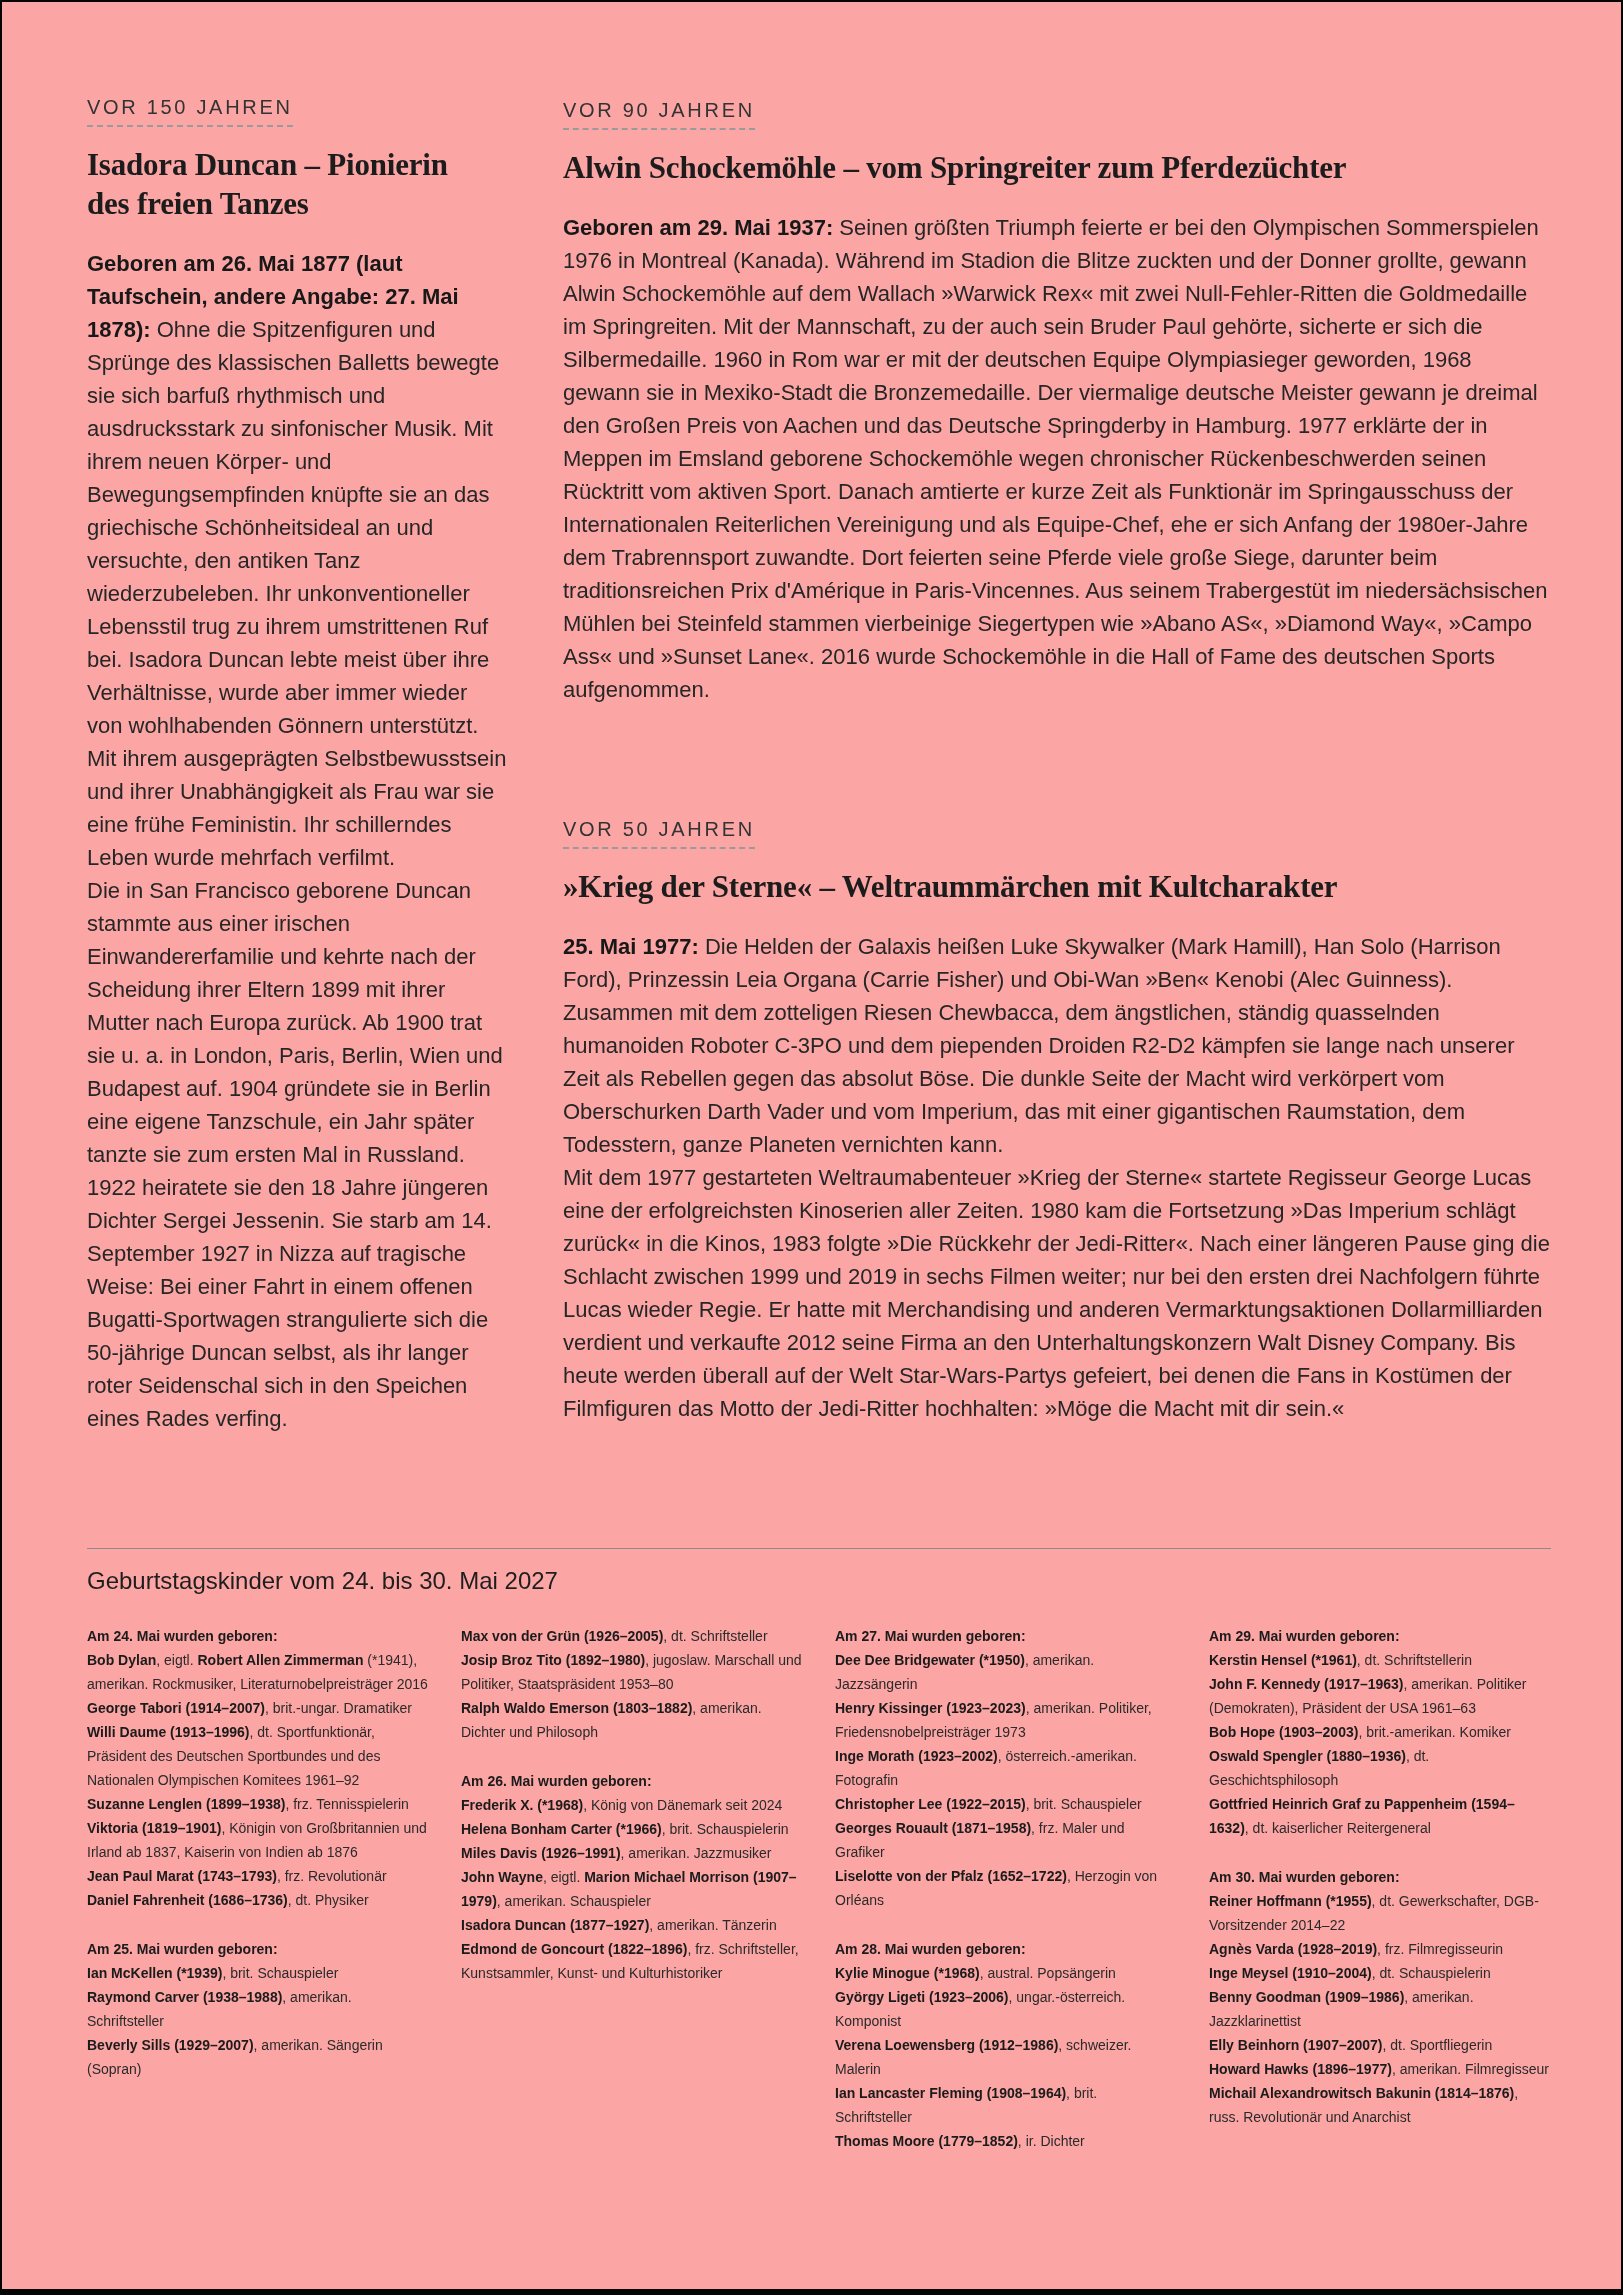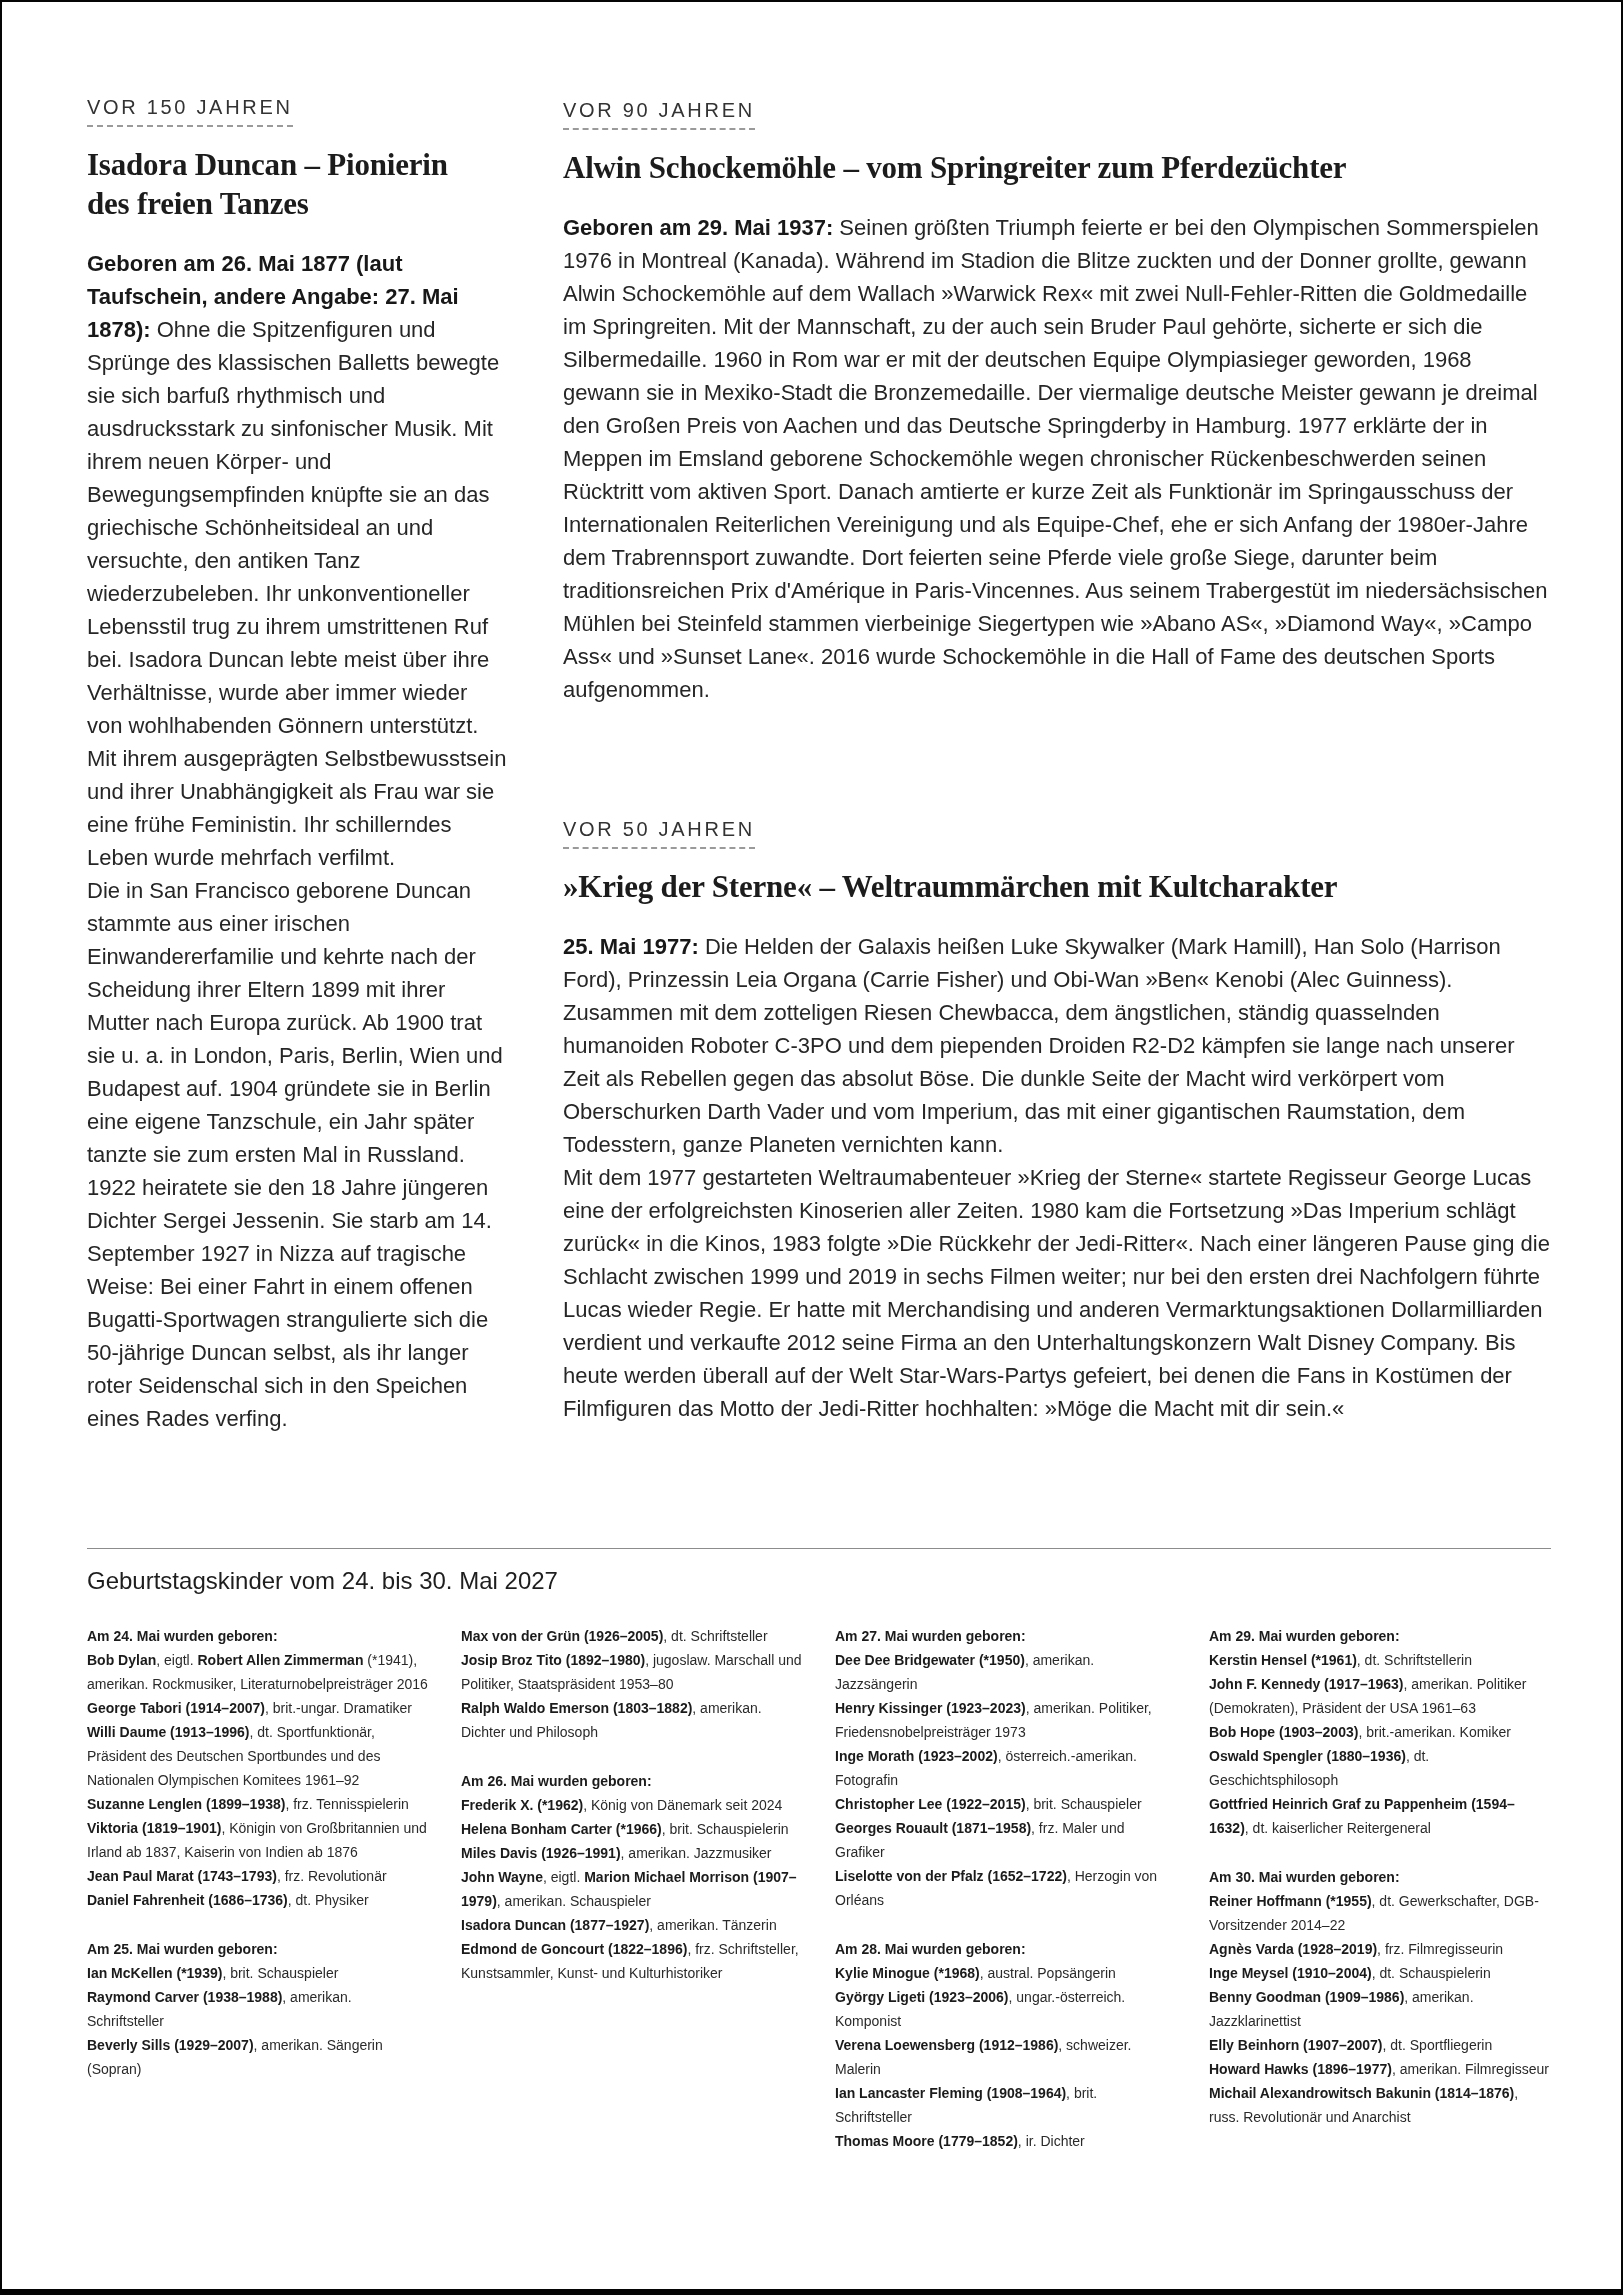--- a/index.html
+++ b/index.html
@@ -1,21 +1,21 @@
 <!DOCTYPE html>
 <html lang="de" style="font-size:10.8px"><head>
 <meta charset="utf-8">
 <style>
   html, body { margin: 0; padding: 0; background: #000; }
   .page {
     position: relative;
     width: 1623px;
     height: 2295px;
     box-sizing: border-box;
-    background: #ffffff;
+    background: #fca5a5;
     border: 2.7px solid #050505;
     border-bottom-width: 6px;
     overflow: hidden;
     font-family: "Liberation Sans", "DejaVu Sans", sans-serif;
     color: #222;
   }
   .article { position: absolute; }
   #art-duncan       { left: 85px; top: 93px;  width: 473px; }
   #art-schock       { left: 561px; top: 96px;  width: 987px; }
   #art-starwars     { left: 561px; top: 815px; width: 987px; }
@@ -129,21 +129,21 @@
         <div class="group-head">Am 25. Mai wurden geboren:</div>
         <div class="entry"><span class="bold">Ian McKellen (*1939)</span><span>, brit. Schauspieler</span></div>
         <div class="entry"><span class="bold">Raymond Carver (1938–1988)</span><span>, amerikan. Schriftsteller</span></div>
         <div class="entry"><span class="bold">Beverly Sills (1929–2007)</span><span>, amerikan. Sängerin (Sopran)</span></div>
       </div>
     <div class="bday-col">
         <div class="entry"><span class="bold">Max von der Grün (1926–2005)</span><span>, dt. Schriftsteller</span></div>
         <div class="entry"><span class="bold">Josip Broz Tito (1892–1980)</span><span>, jugoslaw. Marschall und Politiker, Staatspräsident 1953–80</span></div>
         <div class="entry"><span class="bold">Ralph Waldo Emerson (1803–1882)</span><span>, amerikan. Dichter und Philosoph</span></div>
         <div class="group-head">Am 26. Mai wurden geboren:</div>
-        <div class="entry"><span class="bold">Frederik X. (*1962)</span><span>, König von Dänemark seit 2024</span></div>
+        <div class="entry"><span class="bold">Frederik X. (*1968)</span><span>, König von Dänemark seit 2024</span></div>
         <div class="entry"><span class="bold">Helena Bonham Carter (*1966)</span><span>, brit. Schauspielerin</span></div>
         <div class="entry"><span class="bold">Miles Davis (1926–1991)</span><span>, amerikan. Jazzmusiker</span></div>
         <div class="entry"><span class="bold">John Wayne</span><span>, eigtl. </span><span class="bold">Marion Michael Morrison (1907–1979)</span><span>, amerikan. Schauspieler</span></div>
         <div class="entry"><span class="bold">Isadora Duncan (1877–1927)</span><span>, amerikan. Tänzerin</span></div>
         <div class="entry"><span class="bold">Edmond de Goncourt (1822–1896)</span><span>, frz. Schriftsteller, Kunstsammler, Kunst- und Kulturhistoriker</span></div>
       </div>
     <div class="bday-col">
         <div class="group-head">Am 27. Mai wurden geboren:</div>
         <div class="entry"><span class="bold">Dee Dee Bridgewater (*1950)</span><span>, amerikan. Jazzsängerin</span></div>
         <div class="entry"><span class="bold">Henry Kissinger (1923–2023)</span><span>, amerikan. Politiker, Friedensnobelpreisträger 1973</span></div>

